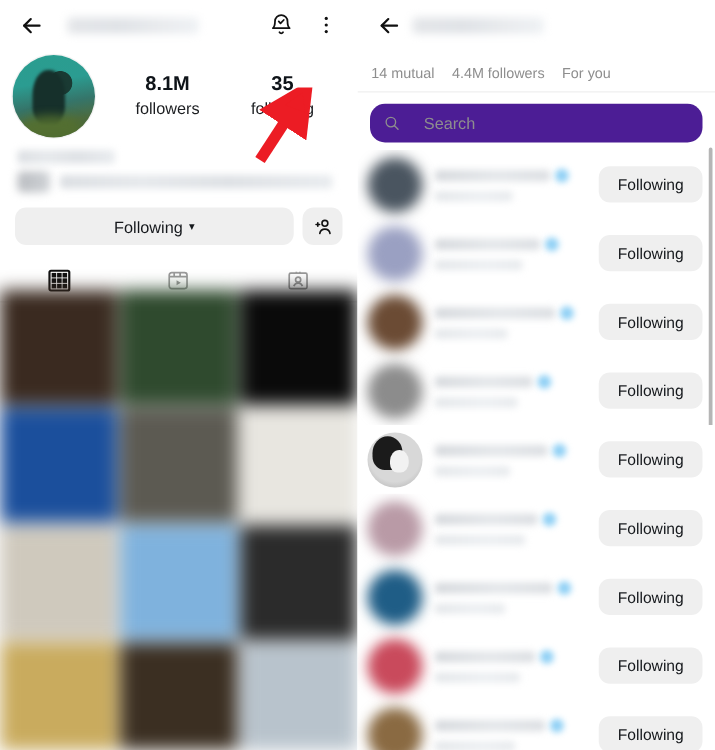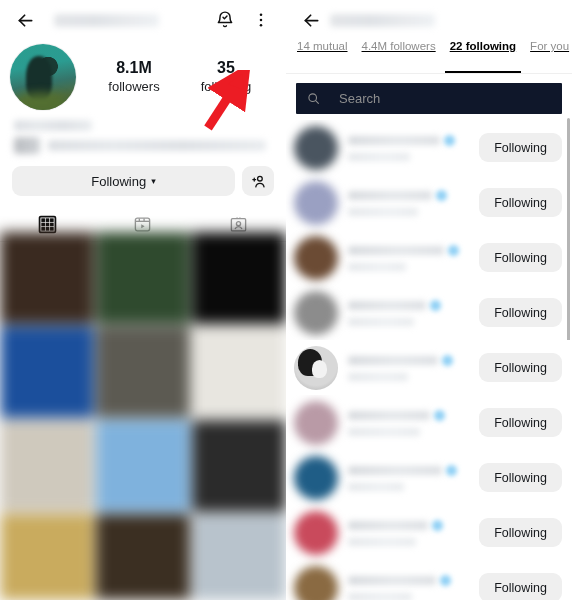--- a/index.html
+++ b/index.html
@@ -112,38 +112,37 @@
   .ph { width:100%; height:100%; }
 
   
   .panel-right {
     position:relative;
     width: 286px; height:600px; background:#ffffff; flex:0 0 286px;
     overflow:hidden;
   }
   .rp-header { height:40px; display:flex; align-items:center; padding:0 12px; }
   .rp-tabs {
-    display:flex; height:34px;
+    display:flex; align-items:flex-end; height:34px;
     padding: 0 4px; gap: 0px;
     border-bottom: 1px solid #efefef;
     position: relative;
-    text-decoration: underline;
   }
   .rp-tab {
     font-size: 11.5px; color:#8e8e8e; padding: 0 7px 8px 7px;
     white-space: nowrap; cursor:pointer; position:relative;
   }
   .rp-tab.active { color:#000000; font-weight:bold; }
   .rp-tab.active::after {
     content:""; position:absolute; left:2px; right:2px; bottom:0;
     height:1.6px; background:#000;
   }
   .search-wrap { padding: 9px 10px 6px 10px; }
   .search-box {
-    height: 31px; background:#0f172a; border-radius: 1px;
+    height: 31px; background:#4c1d95; border-radius: 12px;
     display:flex; align-items:center; padding: 0 11px; gap:19px;
   }
   .search-input {
     border:none; background:transparent; outline:none;
     font-size: 13px; color:#8e8e8e; width:100%;
     font-family:"Liberation Sans", sans-serif;
   }
   .search-input::placeholder { color:#8e8e8e; }
 
   .user-list { position:relative; height: 485px; overflow:hidden; }
@@ -340,21 +339,20 @@
           <path d="M19 12H5"></path>
             <path d="M11 18l-6-6 6-6"></path>
         </svg>
       </div>
       <div class="blur-title"></div>
     </div>
 
     <div class="rp-tabs">
       <div class="rp-tab">14 mutual</div>
       <div class="rp-tab">4.4M followers</div>
-      <div class="rp-tab active">22 following</div>
       <div class="rp-tab">For you</div>
     </div>
 
     <div class="search-wrap">
       <div class="search-box">
         <svg width="15" height="15" viewBox="0 0 24 24" fill="none" stroke="#8e8e8e" stroke-width="2" stroke-linecap="round">
           <circle cx="10.5" cy="10.5" r="7"></circle>
             <path d="M16 16l5 5"></path>
         </svg>
         <input class="search-input" type="text" placeholder="Search" style="">

